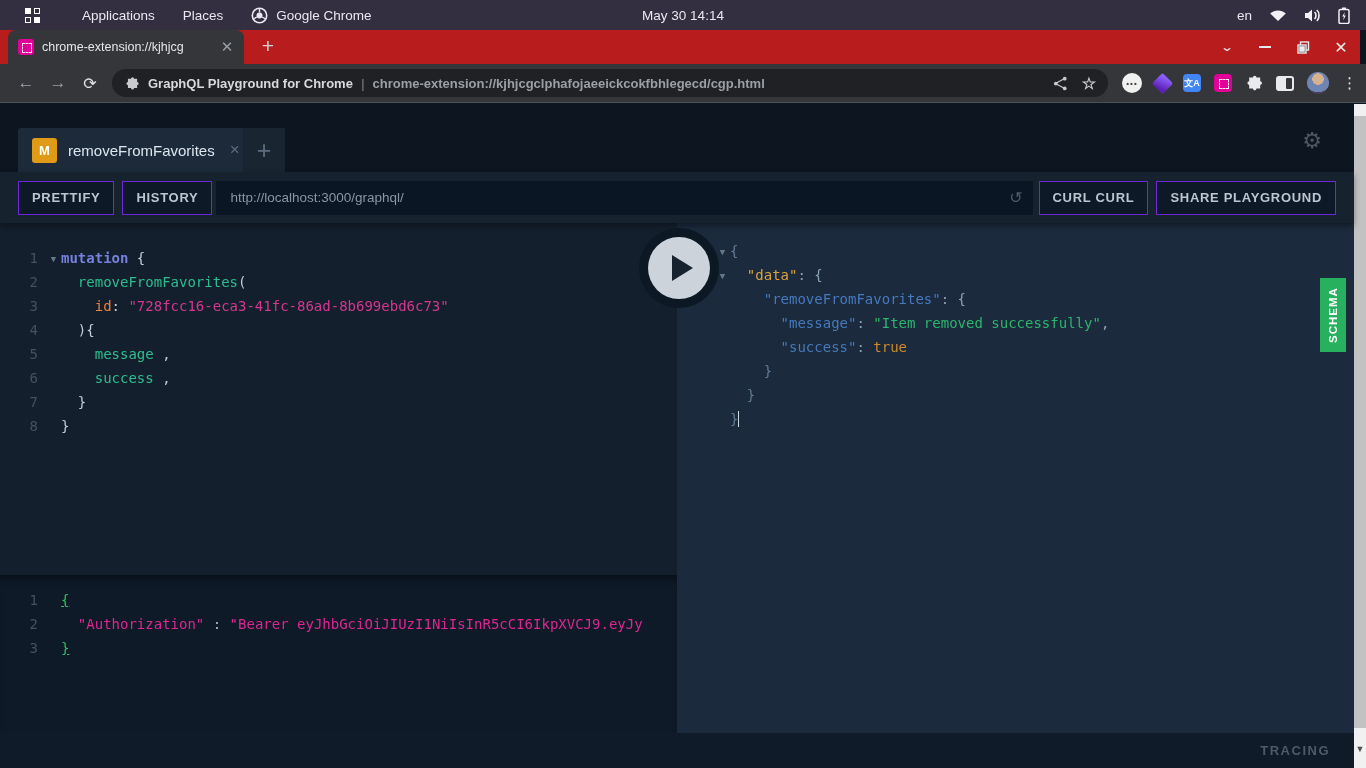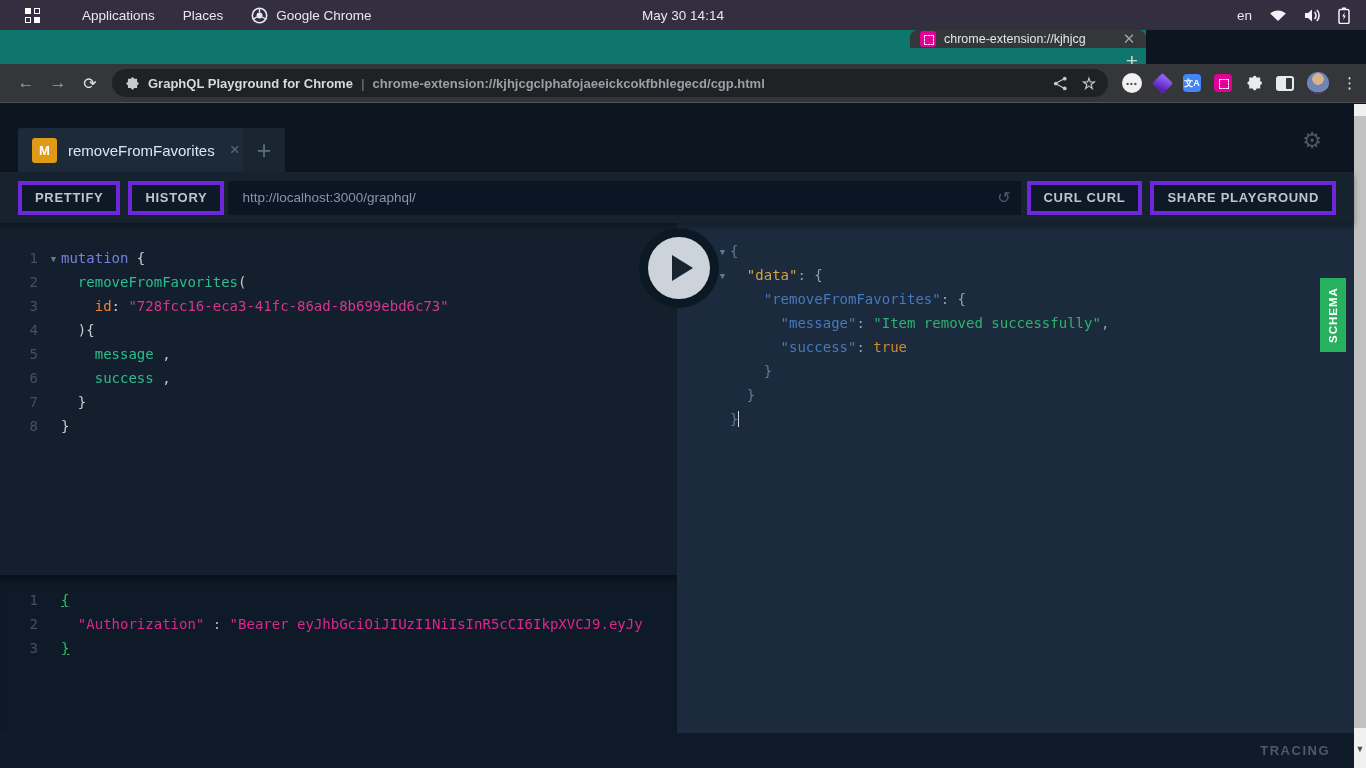--- a/index.html
+++ b/index.html
@@ -15,22 +15,22 @@
   .apps-grid i:nth-child(1){ background:#fff; }
   .apps-grid i:nth-child(2){ border:1.5px solid #fff; }
   .apps-grid i:nth-child(3){ border:1.5px solid #fff; }
   .apps-grid i:nth-child(4){ background:#fff; }
   .sys-item { padding:0 14px; cursor:default; }
   .sys-app { display:flex; align-items:center; gap:8px; padding:0 14px; }
   .sys-clock { position:absolute; left:0; width:100%; text-align:center; pointer-events:none; font-size:13.5px; }
   .sys-right { margin-left:auto; display:flex; align-items:center; gap:17px; padding-right:16px; z-index:2; }
 
   
-  #tabstrip { position:absolute; top:30px; left:0; width:1146px; height:34px; background:#0f766e;
-              display:flex; align-items:flex-end;flex-direction:column; }
+  #tabstrip { position:absolute; top:30px; left:0; width:1360px; height:34px; background:#b91c1c;
+              display:flex; align-items:flex-end; }
   .chrome-tab { margin-left:8px; width:236px; height:34px; background:#35363a; border-radius:8px 8px 0 0;
                 display:flex; align-items:center; padding:0 8px 0 10px; color:#e4e6ea; font-size:12.5px; }
   .favicon { width:16px; height:16px; border-radius:3px; background:#e10098; flex:none; position:relative; margin-right:8px; }
   .favicon::after { content:""; position:absolute; left:4px; top:4px; width:8px; height:8px; border:1px dashed rgba(255,255,255,.9); }
   .tab-title-wrap { position:relative; overflow:hidden; white-space:nowrap; width:168px; height:18px; line-height:18px; }
   .tab-title-wrap::after { content:""; position:absolute; right:0; top:0; width:26px; height:100%;
                            background:linear-gradient(90deg, rgba(53,54,58,0), #35363a); }
   .tab-close { margin-left:auto; color:#9aa0a6; font-size:15px; width:18px; height:18px; line-height:17px; text-align:center; }
   .newtab-btn { width:28px; height:28px; margin:0 0 3px 10px; color:#d2d4d8; font-size:21px; line-height:26px; text-align:center; }
   .win-controls { margin-left:auto; display:flex; align-items:center; gap:0; height:34px; }
@@ -72,21 +72,21 @@
   .m-badge { width:25px; height:25px; border-radius:3px; background:#e09b16; color:#fff; font-weight:bold;
              font-size:13px; display:flex; align-items:center; justify-content:center; }
   .pg-tab-title { color:#dce6f0; font-size:15px; }
   .pg-tab-close { color:#5d6c7c; font-size:17px; margin-left:4px; }
   .pg-newtab { position:absolute; left:243px; top:24px; width:42px; height:44px; background:#1a2532;
                color:#5d6c7c; font-size:25px; display:flex; align-items:center; justify-content:center; }
   .pg-gear { position:absolute; right:32px; top:24px; color:#4d5965; font-size:22px; }
 
   .pg-toolbar { position:absolute; left:0; top:68px; width:1354px; height:51px; background:#17222f;
                 display:flex; align-items:center; padding:0 18px; box-shadow:0 3px 6px rgba(0,0,0,.35); z-index:5; }
-  .pg-btn { height:34px; background:#0d1927; border:4px solid #6d28d9; color:#bcc6d0; font-weight:bold;
+  .pg-btn { height:34px; background:#0d1927; border:1px solid #6d28d9; color:#bcc6d0; font-weight:bold;
             font-size:13px; letter-spacing:.7px; padding:0 13px; font-family:"Liberation Sans",sans-serif; }
   .endpoint-wrap { flex:1; position:relative; margin:0 6px 0 4px; }
   .endpoint-input { width:100%; height:34px; background:#0a1624; border:none; color:#8a95a3;
                     font-size:13.5px; padding:0 14px; font-family:"Liberation Sans",sans-serif; outline:none; }
   .endpoint-reload { position:absolute; right:10px; top:7px; color:#4e5b69; font-size:16px; }
   .btn-gap { width:8px; flex:none; }
 
   .pg-left { position:absolute; left:0; top:119px; width:677px; height:510px; background:#131f2d; overflow:hidden; }
   .pg-query { padding-top:24px; }
   .pg-vars { position:absolute; left:0; bottom:0; width:677px; height:158px; background:#0e1a28;
@@ -113,21 +113,21 @@
   .schema-tab { position:absolute; right:8px; top:174px; width:26px; height:74px; background:#27b05e; color:#fff;
                 font-size:11.5px; font-weight:bold; letter-spacing:1px; writing-mode:vertical-rl;
                 transform:rotate(180deg); display:flex; align-items:center; justify-content:center; border-radius:0 0 0 0; }
 
   
   .code-block { font-family:"DejaVu Sans Mono", monospace; font-size:14px; }
   .code-line { display:flex; line-height:22.4px; white-space:pre; }
   .ln { width:46px; flex:none; text-align:right; padding-right:8px; color:#44525f; }
   .fold { width:15px; flex:none; color:#64788c; font-size:9px; text-align:center; line-height:24px; }
   .code { white-space:pre; }
-  .tok-kw   { color:#7680dd; }
+  .tok-kw   { color:#7680dd;font-weight:bold; }
   .tok-field{ color:#2dbd8f; }
   .tok-attr { color:#f1803c; }
   .tok-str  { color:#d5368f; }
   .tok-p    { color:#c3ced9; }
   .tok-key  { color:#4679bd; }
   .tok-keyd { color:#d9a23e; }
   .tok-vstr { color:#2cb56e; }
   .tok-bool { color:#d08a2d; }
   .tok-rp   { color:#8ea2b5; }
   .tok-rb   { color:#637b93; }

